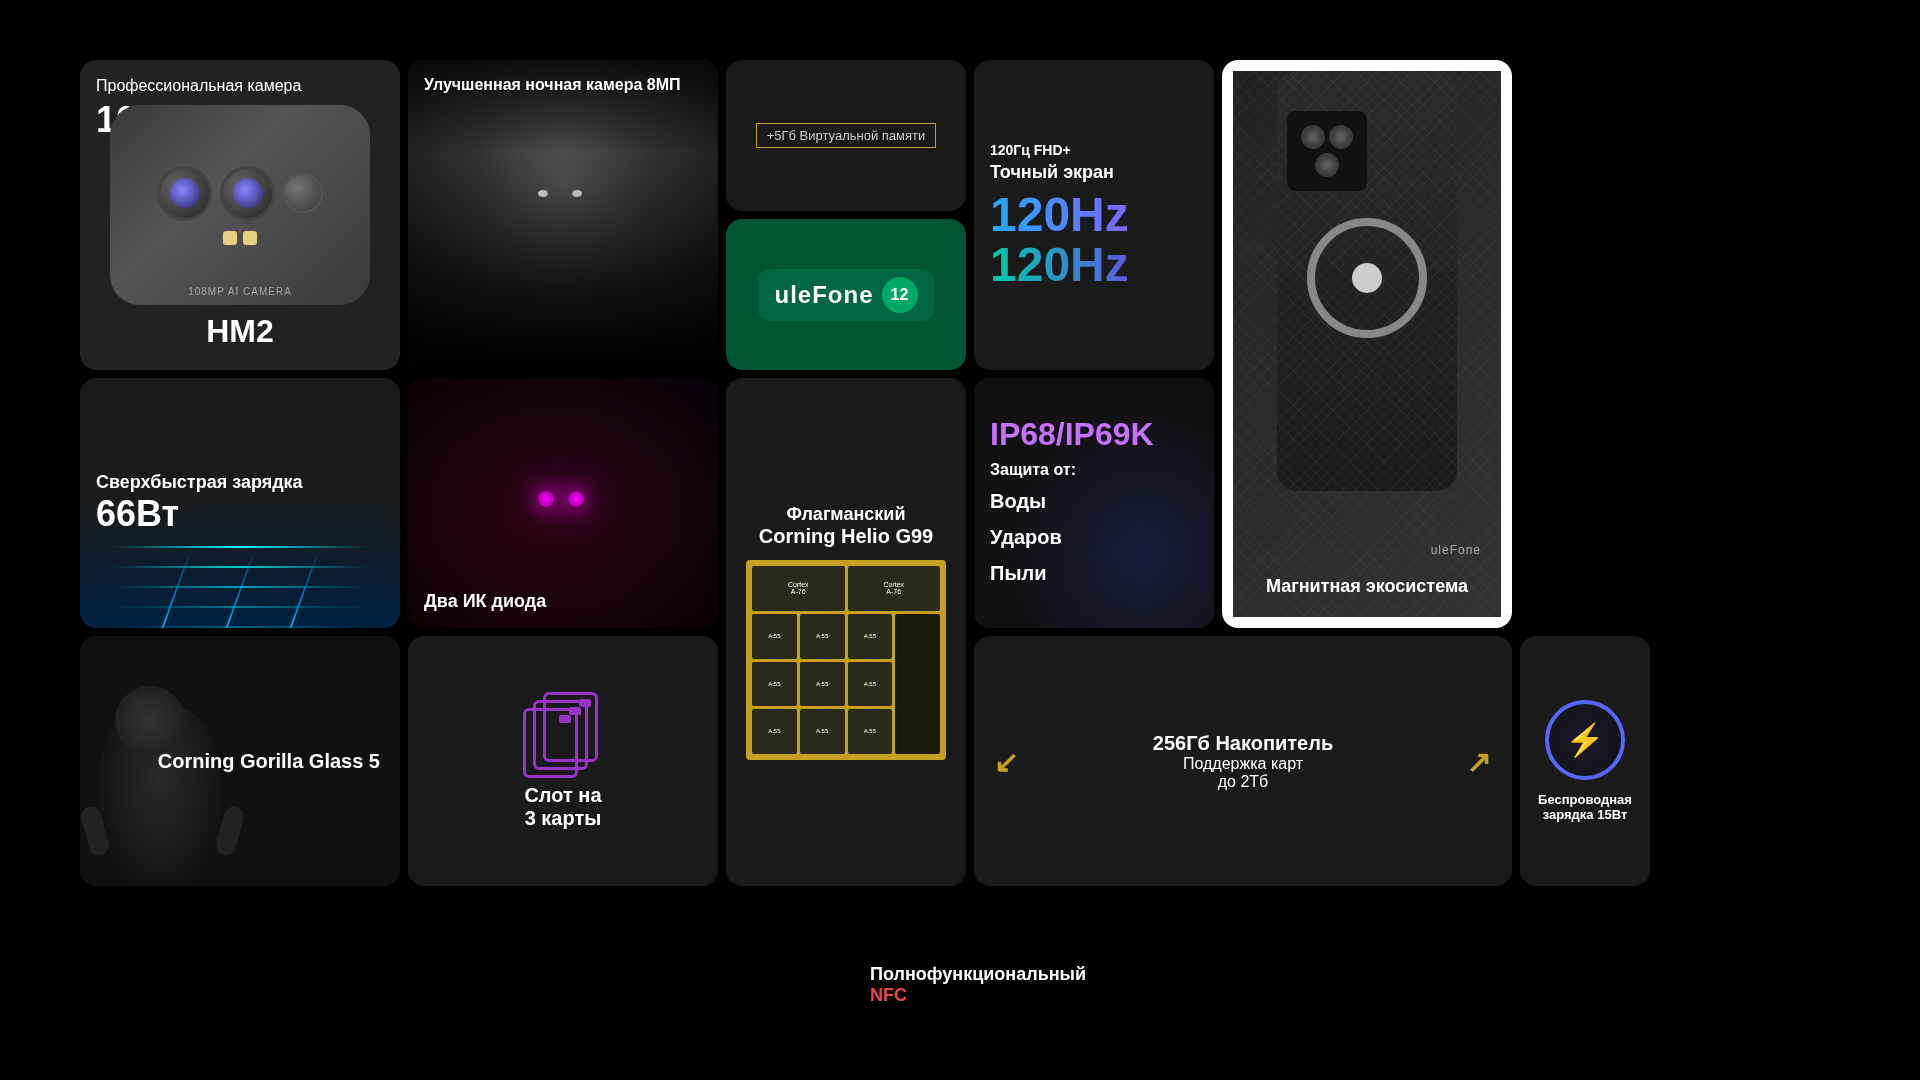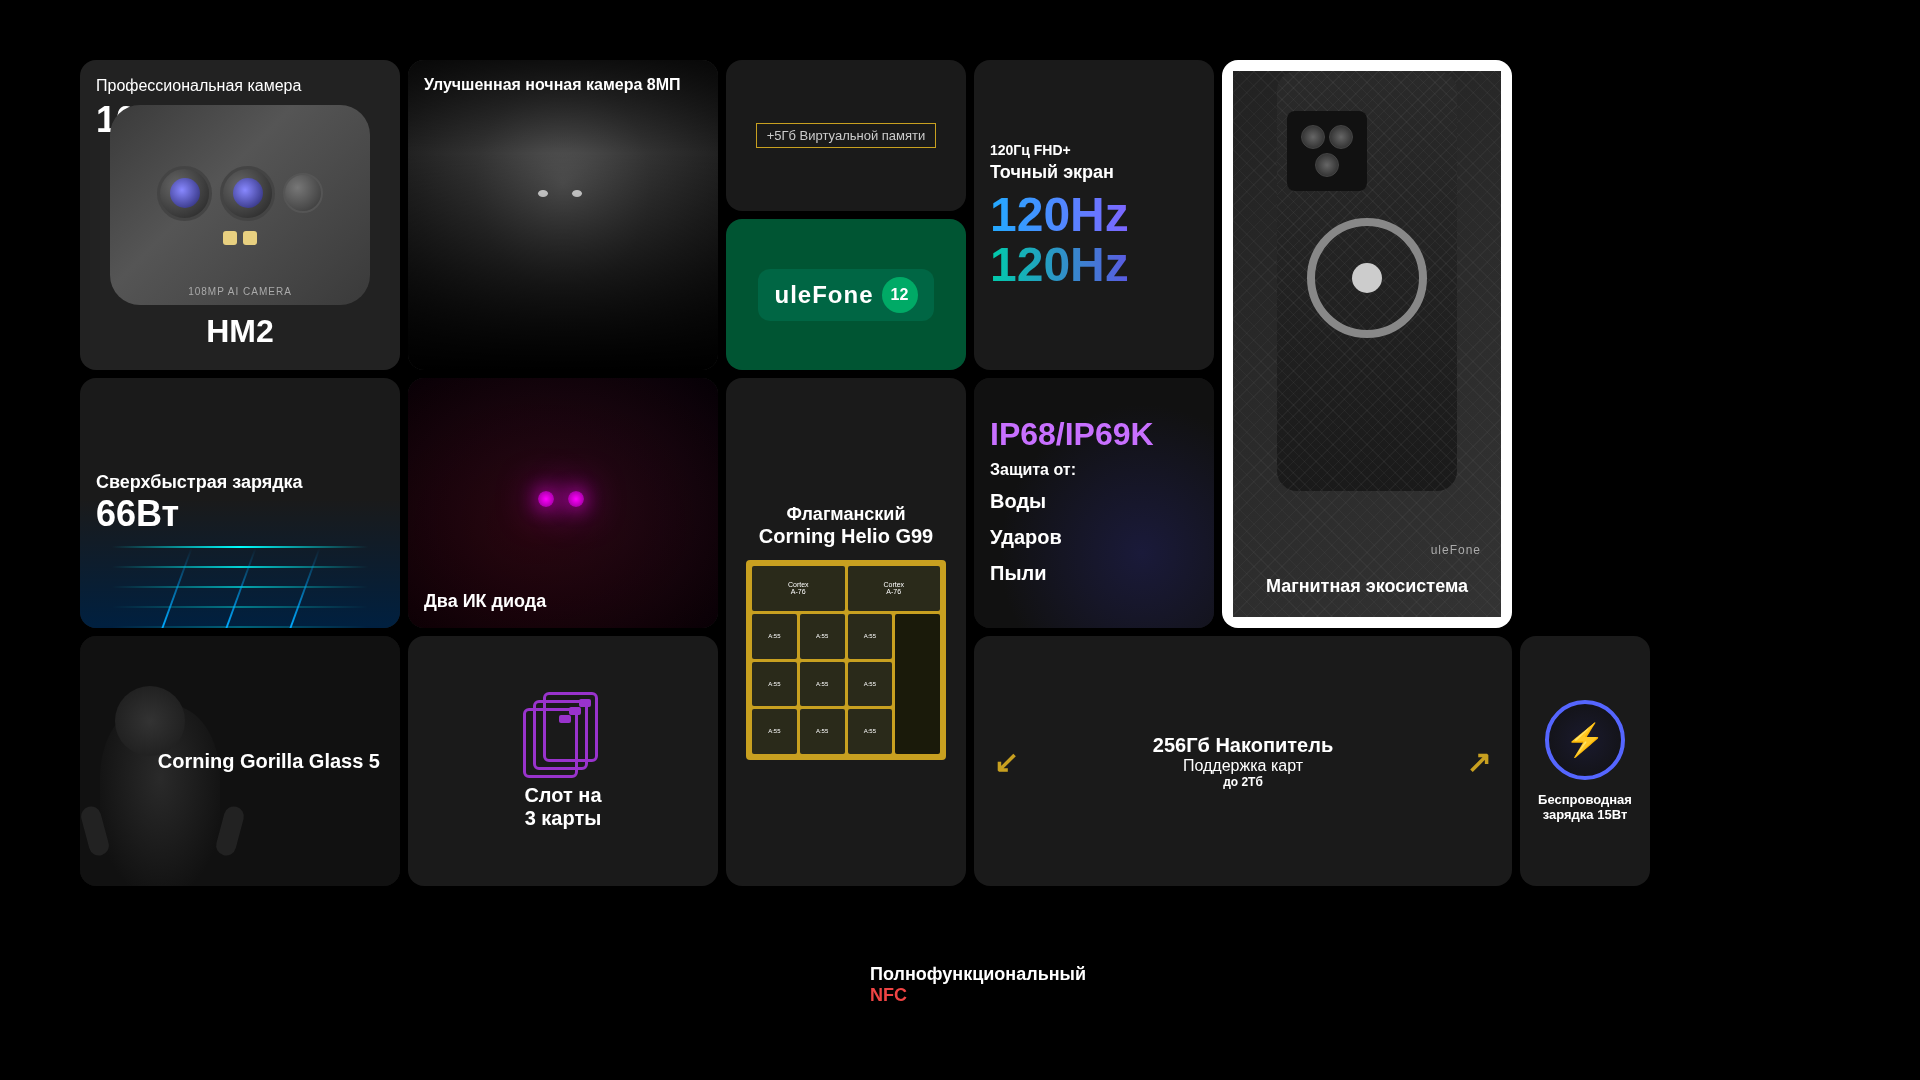--- a/index.html
+++ b/index.html
@@ -689,21 +689,21 @@
       <span style="font-size:20px; font-weight:700;">Слот на</span><br>
       <span style="font-size:20px; font-weight:700;">3 карты</span>
     </div>
   </div>
 
   <div class="card" style="grid-column:4/6; grid-row:3; background:#1a1a1a; flex-direction:row; justify-content:space-between; padding:16px 20px;">
     <div style="font-size:30px; color:#c8a020; font-weight:900;">↙</div>
     <div style="text-align:center;">
       <div style="font-size:20px; font-weight:700;">256Гб Накопитель</div>
       <div style="font-size:16px; font-weight:500;">Поддержка карт</div>
-      <div style="font-size:12px; font-weight:700;">до 2Тб</div>
+      <div style="font-size:16px; font-weight:400;">до 2Тб</div>
     </div>
     <div style="font-size:30px; color:#c8a020; font-weight:900;">↗</div>
   </div>
 
   <div class="card card-wireless" style="grid-column:6; grid-row:3; background:#1a1a1a;">
     <div class="wireless-circle">
       <span class="lightning">⚡</span>
     </div>
     <div style="font-size:13px; font-weight:600; text-align:center;">Беспроводная зарядка 15Вт</div>
   </div>

